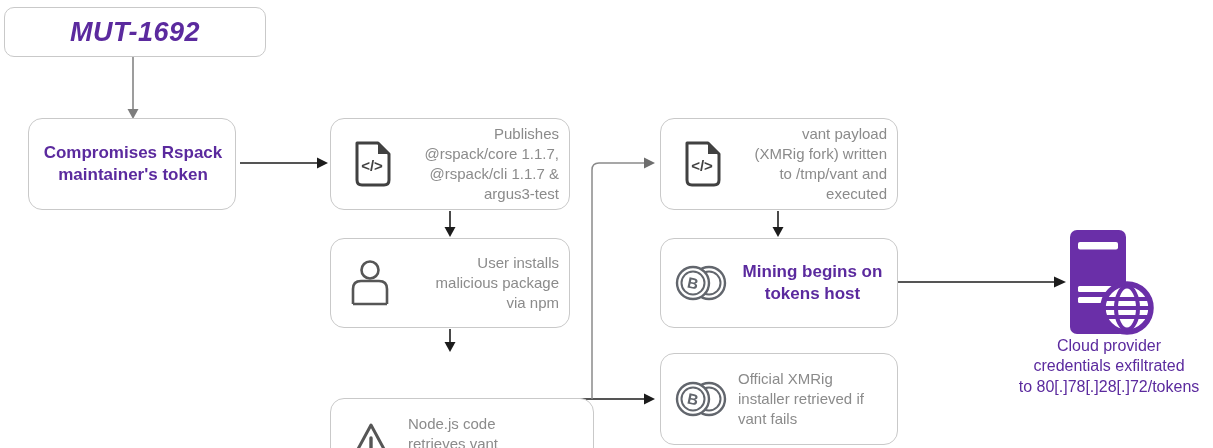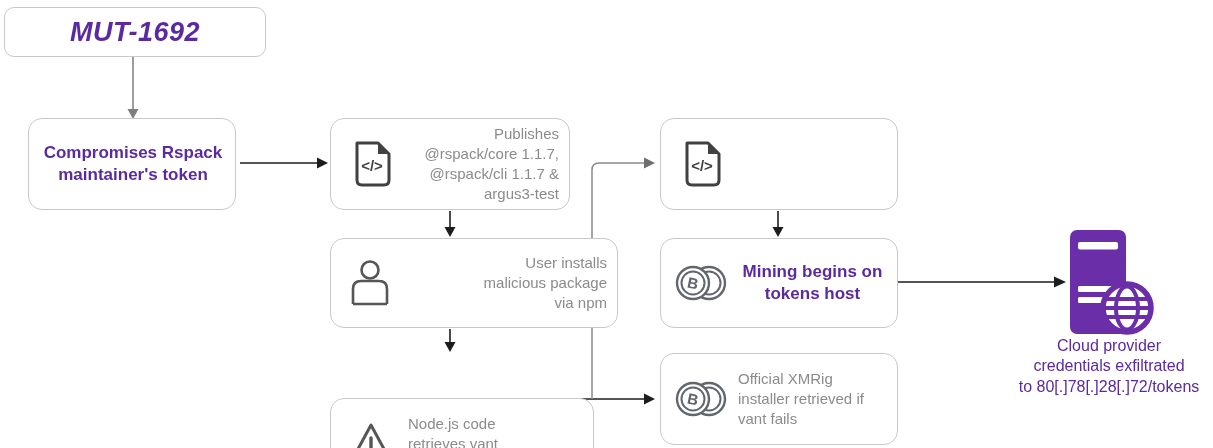--- a/index.html
+++ b/index.html
@@ -94,21 +94,21 @@
         <path d="M33 4 L45 16 L33 16 Z" fill="#414141"></path>
         <text x="27" y="33" text-anchor="middle" font-size="15" font-weight="bold" fill="#414141">&lt;/&gt;</text>
       </svg>
     </span>
     <span class="box-text">Publishes
 @rspack/core 1.1.7,
 @rspack/cli 1.1.7 &amp;
 argus3-test</span>
   </div>
 
-  <div class="box flow-box center" style="left:330px;top:238px;width:288px;height:90px;">
+  <div class="box flow-box center" style="left:330px;top:238px;width:240px;height:90px;">
     <span class="icon-slot">
       <svg width="52" height="52" viewBox="0 0 52 52">
         <circle cx="25" cy="13" r="8.5" fill="#ffffff" stroke="#565656" stroke-width="2.6"></circle>
         <path d="M8 47 V32 Q8 24 16 24 H34 Q42 24 42 32 V47" fill="none" stroke="#565656" stroke-width="2.6" stroke-linejoin="round"></path>
         <path d="M8 47 H42" stroke="#565656" stroke-width="2.6"></path>
       </svg>
     </span>
     <span class="box-text">User installs
 malicious package
 via npm</span>
@@ -128,20 +128,24 @@
   </div>
 
   <div class="box flow-box center" style="left:660px;top:118px;width:238px;height:92px;">
     <span class="icon-slot">
       <svg width="52" height="52" viewBox="0 0 52 52">
         <path d="M12 5 H33 L44 16 V42 Q44 47 39 47 H17 Q12 47 12 42 Z" fill="none" stroke="#414141" stroke-width="3" stroke-linejoin="round"></path>
         <path d="M33 4 L45 16 L33 16 Z" fill="#414141"></path>
         <text x="27" y="33" text-anchor="middle" font-size="15" font-weight="bold" fill="#414141">&lt;/&gt;</text>
       </svg>
     </span>
+    <span class="box-text">vant payload
+(XMRig fork) written
+to /tmp/vant and
+executed</span>
   </div>
 
   <div class="box flow-box purple-bold" style="left:660px;top:238px;width:238px;height:90px;">
     <span class="icon-slot">
       <svg width="56" height="46" viewBox="0 0 56 46">
         <circle cx="36" cy="23" r="16" fill="none" stroke="#62666d" stroke-width="2.4"></circle>
         <circle cx="36" cy="23" r="11.5" fill="none" stroke="#62666d" stroke-width="2"></circle>
         <circle cx="20" cy="23" r="16" fill="#ffffff" stroke="#62666d" stroke-width="2.4"></circle>
         <circle cx="20" cy="23" r="11.5" fill="none" stroke="#62666d" stroke-width="2"></circle>
         <text x="20" y="28.5" text-anchor="middle" font-size="15" font-weight="bold" fill="#62666d" transform="rotate(12 20 23)">B</text>

